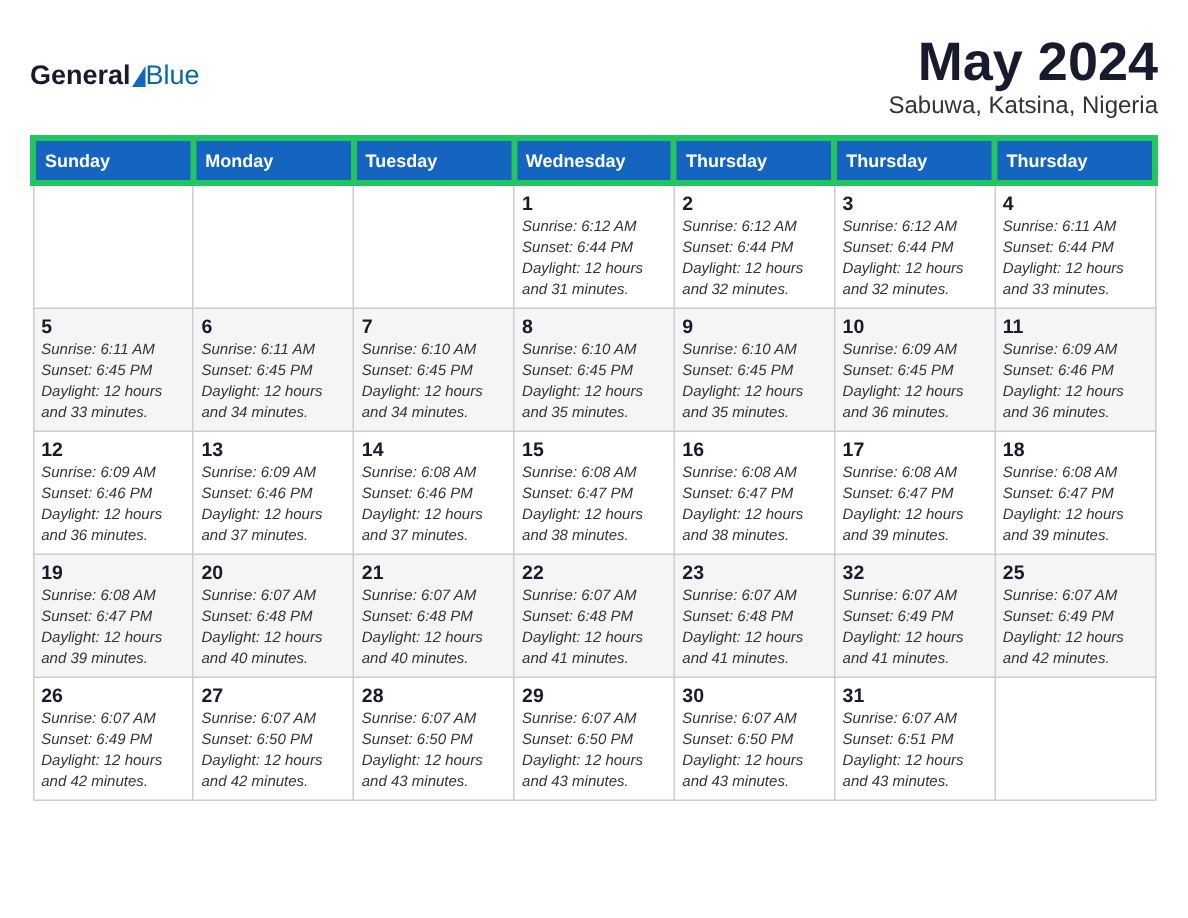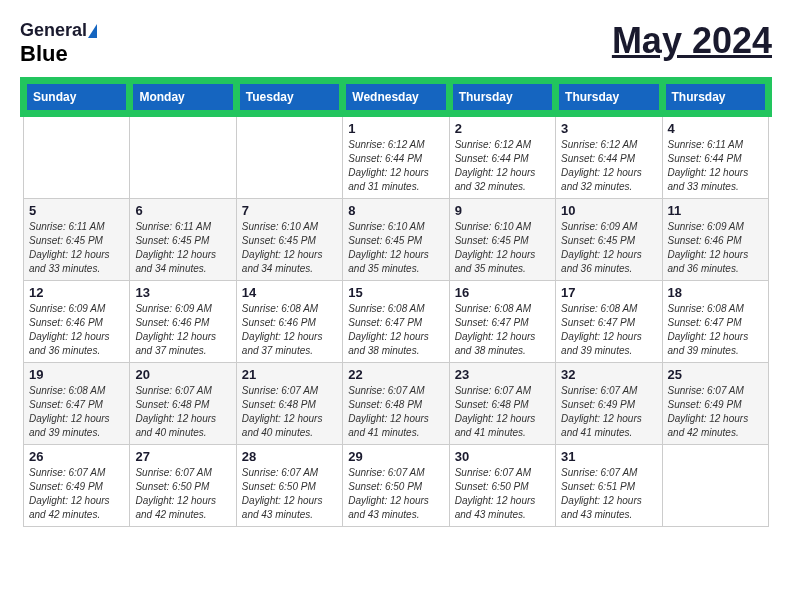--- a/index.html
+++ b/index.html
@@ -11,52 +11,52 @@
       padding: 20px;
     }
     .header {
       display: flex;
       justify-content: space-between;
       align-items: flex-start;
       margin-bottom: 10px;
     }
     .logo {
       display: flex;
-      flex-direction: column;
+      flex-direction: row;
       align-items: flex-start;
+      margin-top: 20px;
     }
     .logo-row {
       display: flex;
       align-items: center;
     }
     .title-section {
       text-align: right;
     }
     .month-title {
       font-size: 36px;
       font-weight: bold;
       color: #1a1a2e;
-      text-decoration: underline;
     }
     .location-title {
       font-size: 16px;
       color: #333;
     }
     .calendar {
       width: 100%;
       border-collapse: collapse;
       font-size: 10.5px;
     }
     .calendar th {
       background: #1565c0;
       color: #fff;
       text-align: left;
       padding: 6px 6px;
       font-size: 12px;
-      border: 7px solid #22c55e;
+      border: 4px solid #22c55e;
     }
     .calendar td {
       border: 1px solid #ccc;
       vertical-align: top;
       padding: 4px 5px;
       width: calc(100%/7);
       min-height: 80px;
       background: #fff;
     }
     .calendar tr:nth-child(even) td {
@@ -82,25 +82,26 @@
 </head>
 <body>
 
 <div class="header">
   <div class="logo">
     <div class="logo-row">
       <span style="font-size:18px;font-weight:bold;color:#1a1a2e;">General</span>
       <span style="display:inline-block;width:0;height:0;border-left:9px solid transparent;border-bottom:14px solid #1565c0;margin-left:1px;margin-bottom:0px;vertical-align:bottom;"></span>
     </div>
     <div>
-      <span style="font-size:22px;font-weight:bold;color:#000000;">Blue</span>
+      <span style="font-size:18px;font-weight:normal;color:#0369a1;">Blue</span>
     </div>
   </div>
   <div class="title-section">
     <div class="month-title">May 2024</div>
+    <div class="location-title">Sabuwa, Katsina, Nigeria</div>
   </div>
 </div>
 
 <table class="calendar">
   <thead>
     <tr id="weekday-header">
     <th>Sunday</th>
         <th>Monday</th>
         <th>Tuesday</th>
         <th>Wednesday</th>

